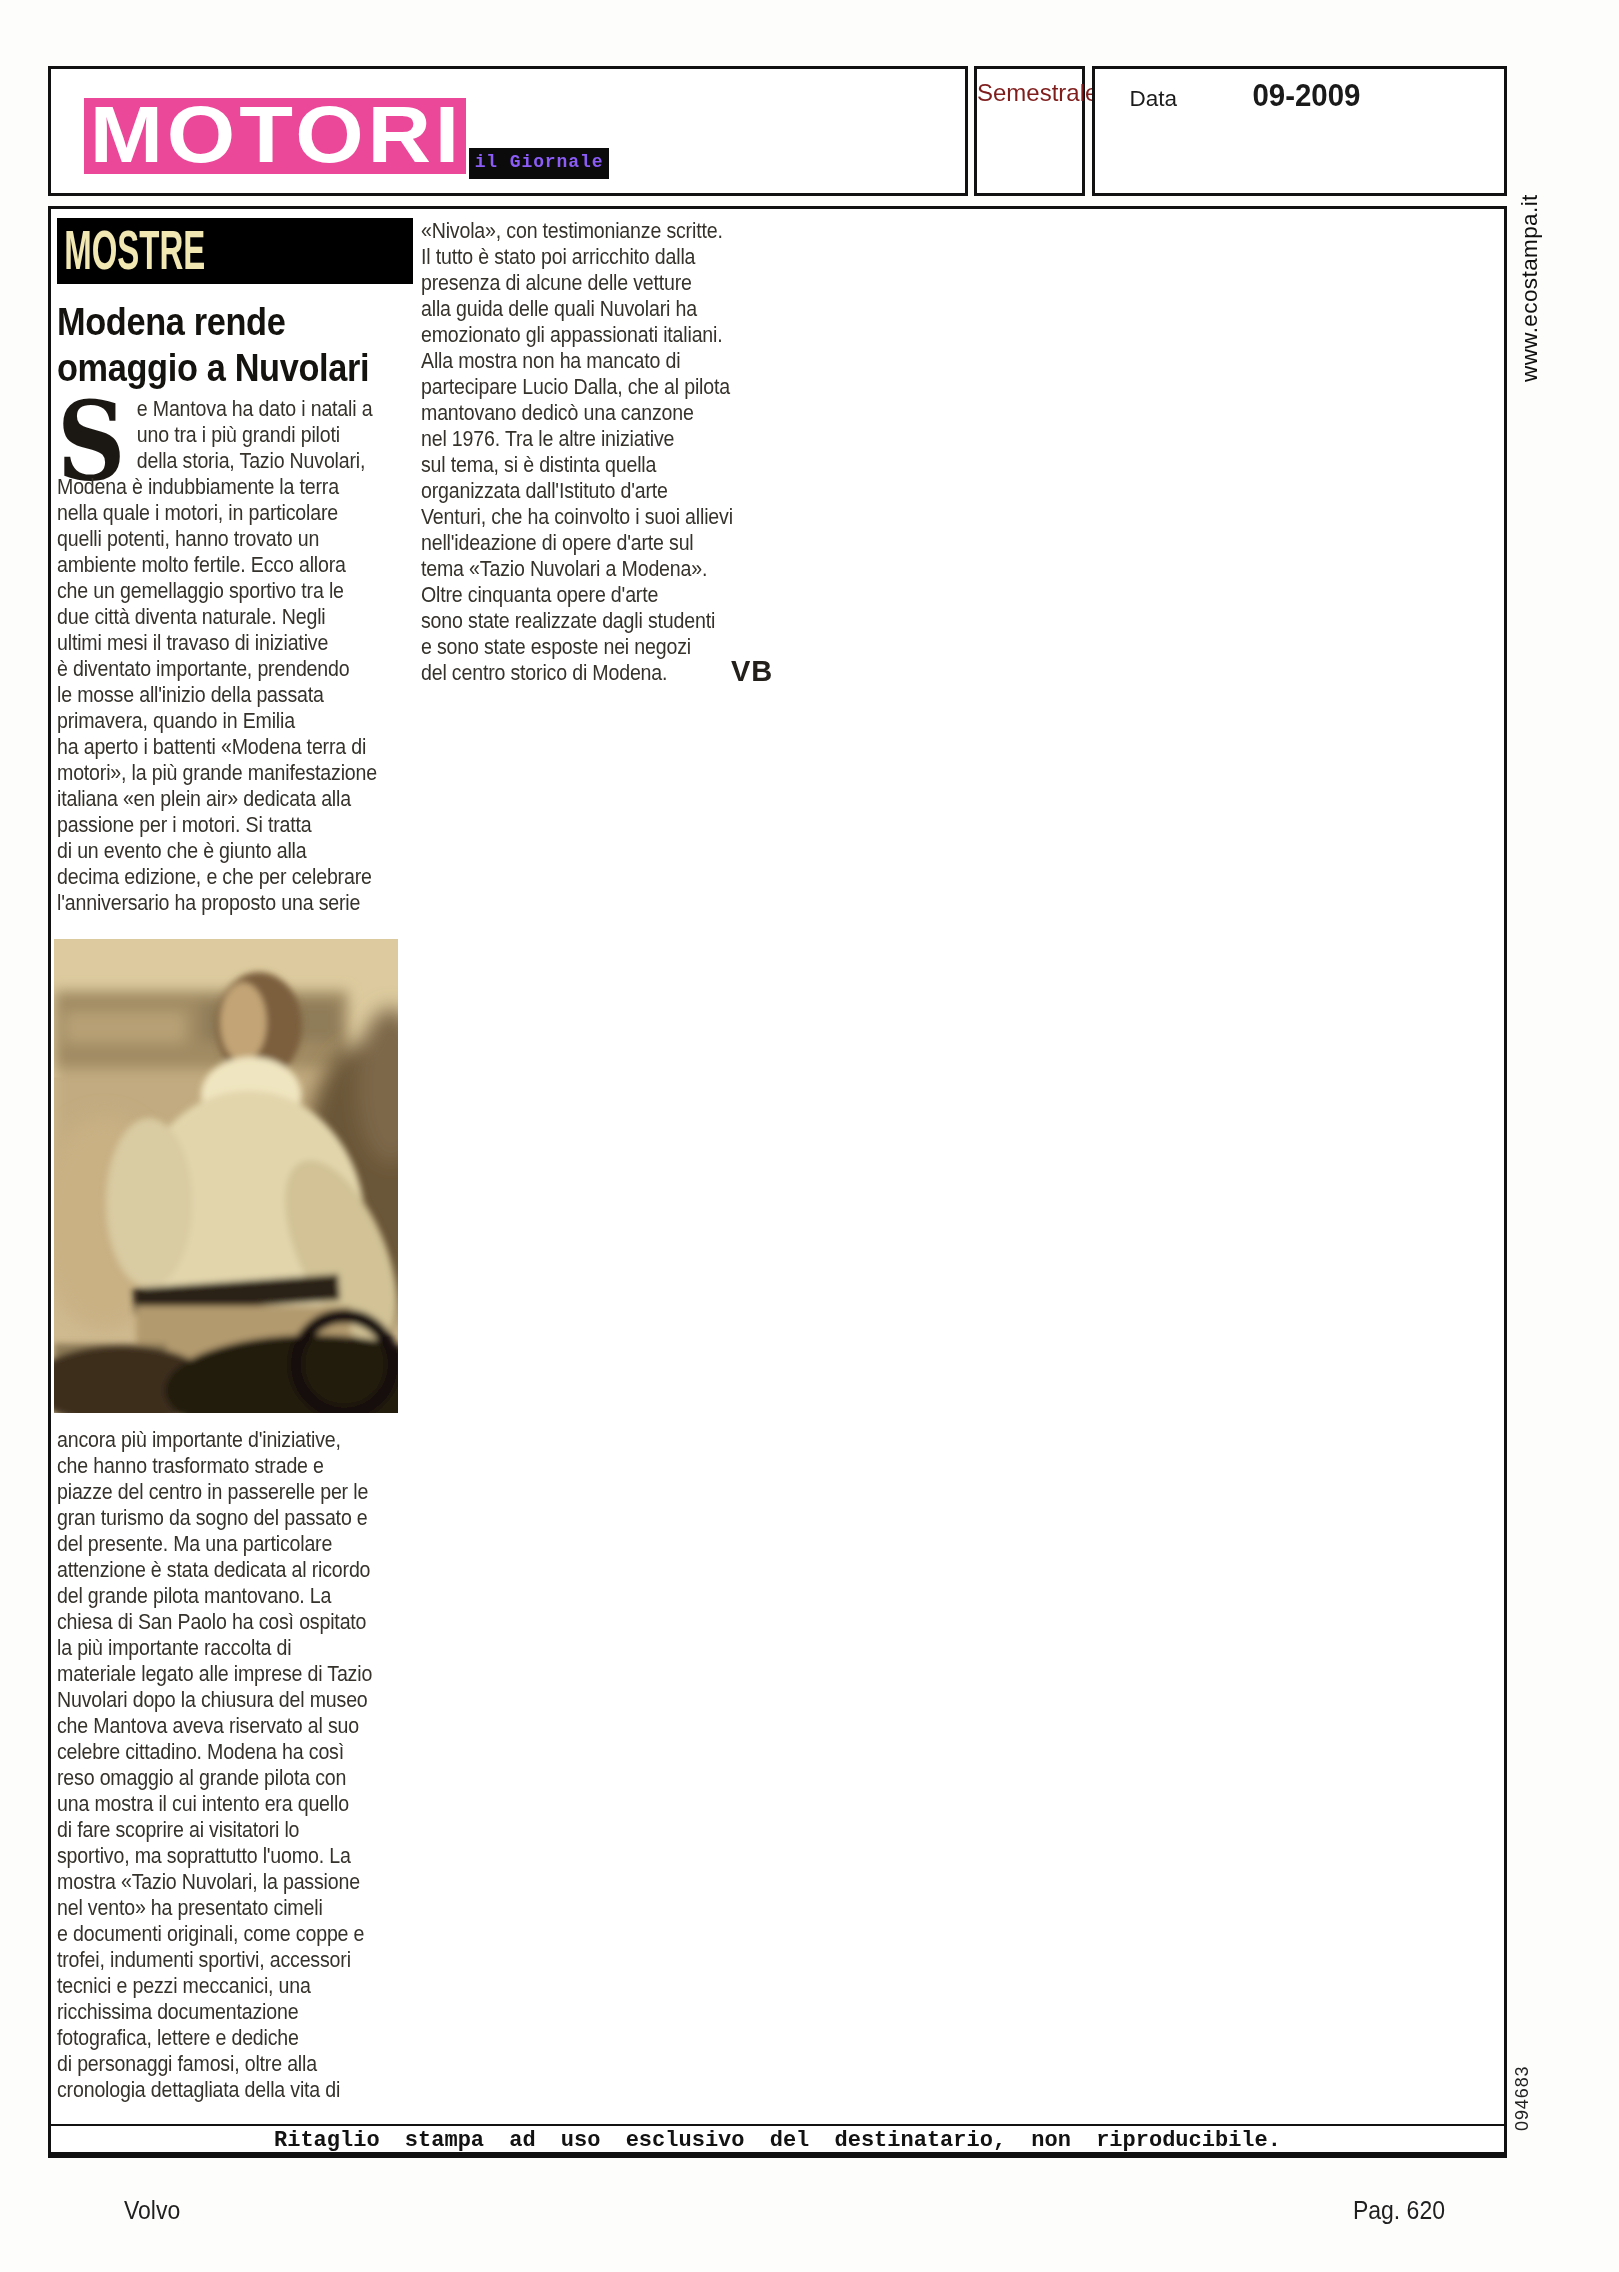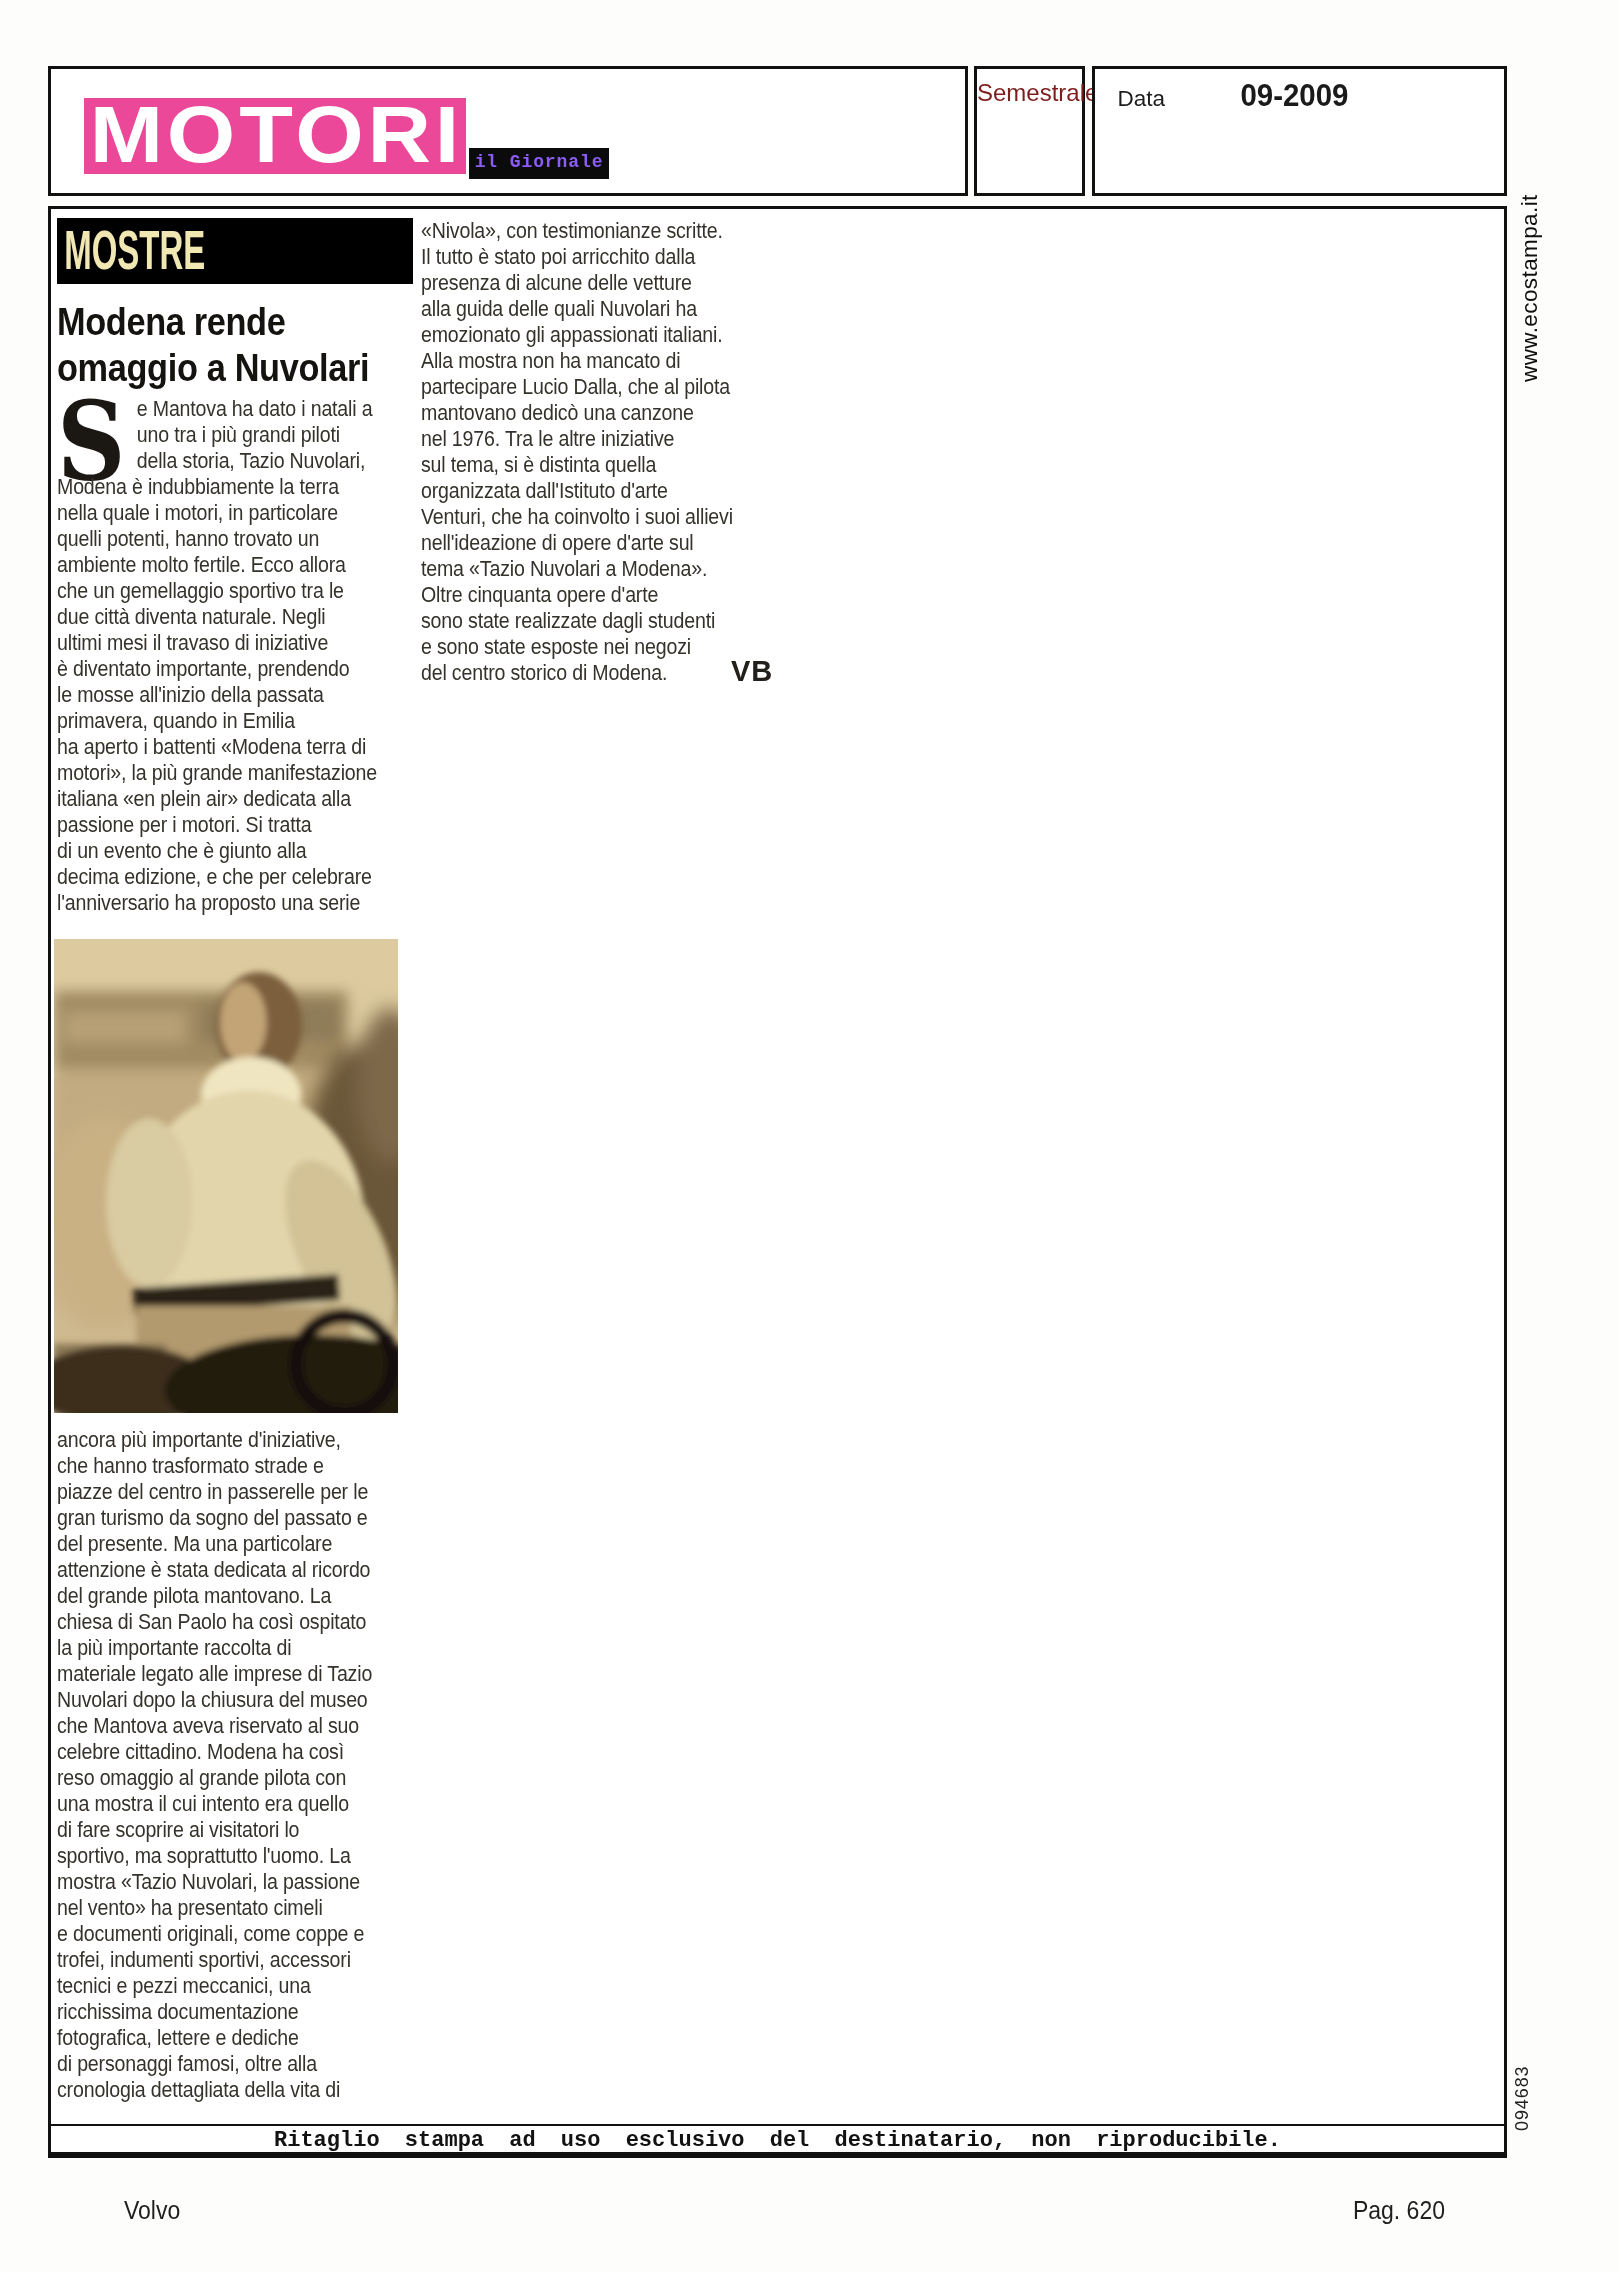--- a/index.html
+++ b/index.html
@@ -19,21 +19,21 @@
     white-space:nowrap;
   }
   .logo-sub{left:465px;top:144px;width:140px;height:31px;background:#0b0b0b;text-align:center;}
   .logo-sub span{
     color:#8b5cf6;font-family:Liberation Mono, monospace;font-weight:bold;font-size:18px;
     line-height:29px;letter-spacing:0.9px;white-space:nowrap;
   }
   .box-freq{left:974px;top:66px;width:111px;height:130px;text-align:right;}
   .box-freq span{display:block;padding:10.4px 7px 0 0;font-size:24px;color:#7f1d1d;}
   .box-meta{left:1092px;top:66px;width:415px;height:130px;padding-top:8.7px;}
-  .meta-row{display:flex;align-items:baseline;height:38px;padding-left:22.5px;}
+  .meta-row{display:flex;align-items:baseline;height:38px;padding-left:22.5px;margin-left:12px;}
   .meta-label{width:111px;font-size:22.5px;color:#1c1c1c;}
   .meta-value{font-size:31px;font-weight:bold;transform:scaleX(0.95);transform-origin:left center;white-space:nowrap;}
   .meta-row.r1 .meta-value{padding-left:12px;}
 
   
   .box-content{left:48px;top:206px;width:1459px;height:1952px;border-bottom-width:6px;}
 
   .kicker{left:57px;top:218px;width:356px;height:66px;background:#000000;overflow:hidden;}
   .kicker span{
     display:block;color:#f1e7b2;font-weight:bold;font-size:55px;line-height:64px;

